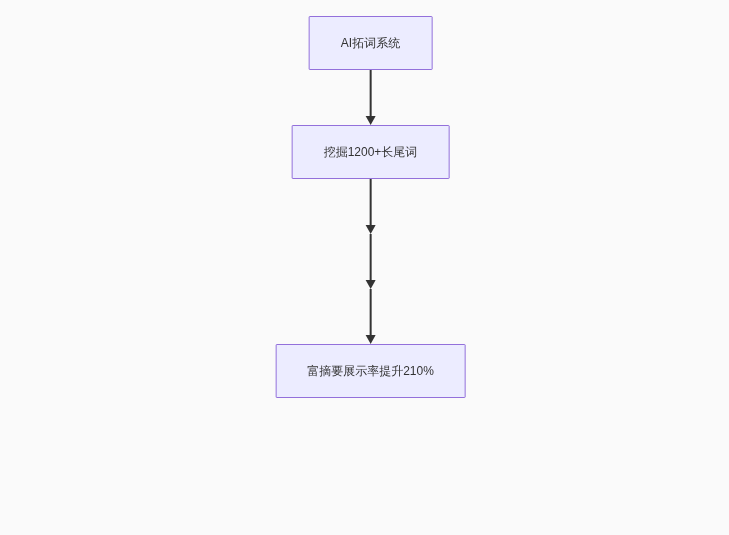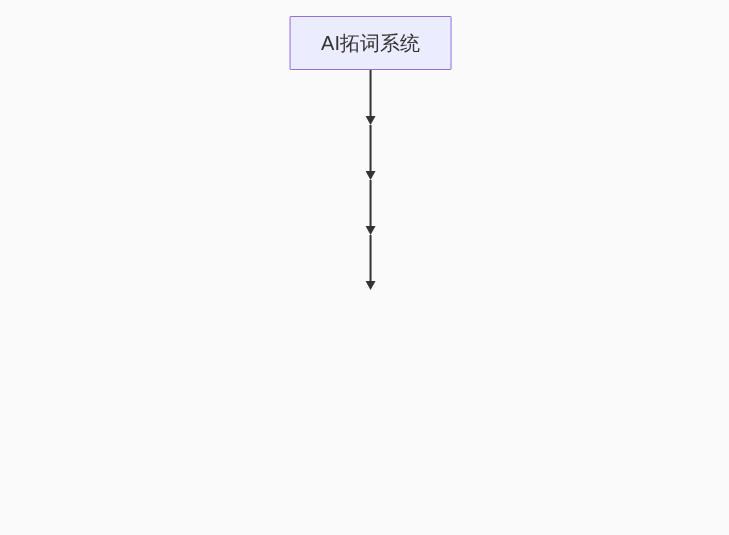--- a/index.html
+++ b/index.html
@@ -26,21 +26,21 @@
   .node {
     box-sizing: border-box;
     height: 54px;
     padding: 0 31px;
     background: #ECECFF;
     border: 1px solid #9370DB;
     border-radius: 1px;
     display: flex;
     align-items: center;
     justify-content: center;
-    font-size: 20px;
+    font-size: 12px;
     color: #333333;
     white-space: nowrap;
   }
   .arrow {
     height: 55px;
     display: flex;
     flex-direction: column;
     align-items: center;
   }
   .arrow .shaft {
@@ -64,33 +64,39 @@
 
     <div class="node">
       <span>AI拓词系统</span>
     </div>
 
     <div class="arrow">
       <div class="shaft"></div>
       <div class="head"></div>
     </div>
 
+    <div class="node">
+      <span>挖掘1200+长尾词</span>
+    </div>
 
     <div class="arrow">
       <div class="shaft"></div>
       <div class="head"></div>
     </div>
 
 
     <div class="arrow">
       <div class="shaft"></div>
       <div class="head"></div>
     </div>
 
 
     <div class="arrow">
       <div class="shaft"></div>
       <div class="head"></div>
     </div>
 
+    <div class="node">
+      <span>富摘要展示率提升210%</span>
+    </div>
 
   </div>
 </div>
 
 </body></html>

